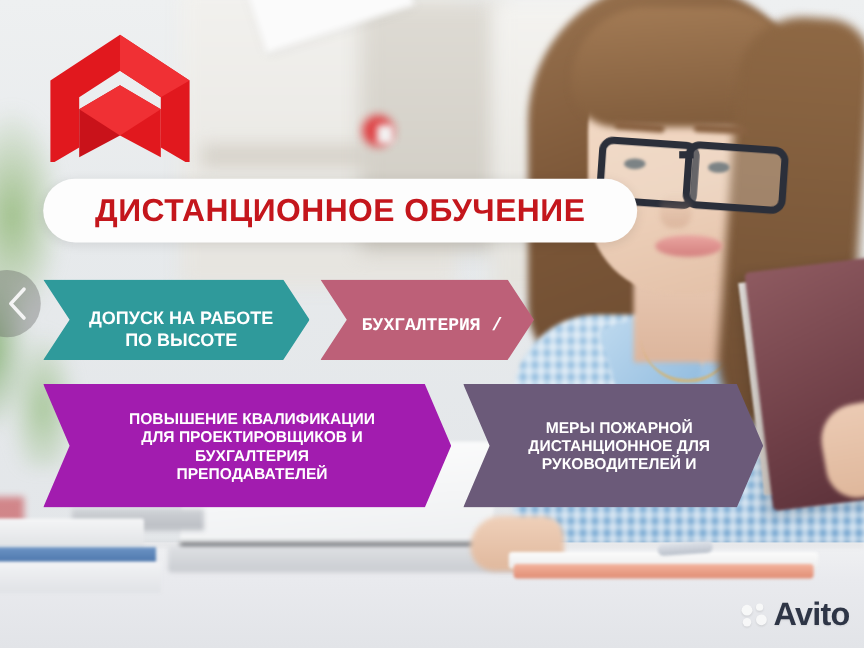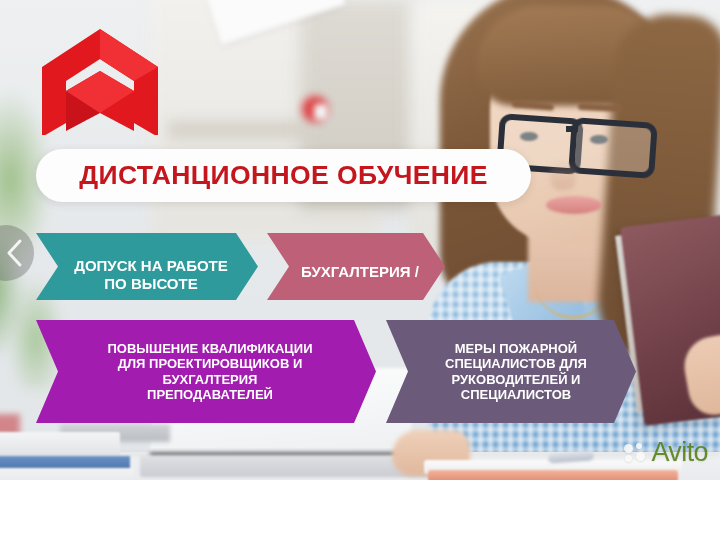--- a/index.html
+++ b/index.html
@@ -1,20 +1,20 @@
 <!DOCTYPE html>
 <html><head>
 <meta charset="utf-8">
 <style>
   html,body{margin:0;padding:0;background:#fff;}
   body{font-family:"Liberation Sans","DejaVu Sans",sans-serif;}
 
   .stage{
     position:relative;
-    width:720px;height:480px;
+    width:720px;height:540px;
     overflow:hidden;
     background:#e9ecef;
   }
 
   
   .photo{position:absolute;inset:0;overflow:hidden;}
 
   
   .bg-wall{
     position:absolute;left:0;top:0;width:720px;height:470px;
@@ -179,21 +179,21 @@
     text-align:center;color:#ffffff;font-weight:bold;
     box-sizing:border-box;
     line-height:1.16;
   }
   
   .banner.chev{
     clip-path:polygon(0 0, calc(100% - 22px) 0, 100% 50%, calc(100% - 22px) 100%, 0 100%, 22px 50%);
   }
 
   .b1{width:222px;background:#2f9a9b;font-size:15px;padding:16px 26px 0 34px;}
-  .b2{width:178px;background:#bd6078;font-size:15px;padding:11px 24px 0 32px;margin-left:9px;}
+  .b2{width:178px;background:#bd6078;font-size:15px;padding:11px 24px 0 32px;margin-left:9px;font-family:Liberation Mono, monospace;}
   .b3{width:340px;background:#a21caf;font-size:13px;padding:0 26px 0 34px;}
   .b4{width:250px;background:#6b5a79;font-size:13px;padding:0 22px 0 32px;margin-left:10px;}
 
   .banner .line{display:block;}
 
   
   .nav-back{
     position:absolute;left:-22px;top:225px;width:56px;height:56px;
     border-radius:50%;background:rgba(90,90,90,.35);
     display:flex;align-items:center;justify-content:center;
@@ -206,21 +206,21 @@
     display:flex;align-items:center;gap:5px;opacity:.85;
   }
   .avito .dots{position:relative;width:22px;height:20px;}
   .avito .dots i{position:absolute;display:block;border-radius:50%;
     background:#fbfbfb;box-shadow:0 1px 2px rgba(0,0,0,.12);}
   .avito .dots i:nth-child(1){width:9px;height:9px;left:0;top:1px;}
   .avito .dots i:nth-child(2){width:6px;height:6px;left:12px;top:0px;}
   .avito .dots i:nth-child(3){width:7px;height:7px;left:1px;top:12px;}
   .avito .dots i:nth-child(4){width:9px;height:9px;left:12px;top:9px;}
   .avito .wordmark{
-    color:#4d7c0f;font-size:27px;font-weight:normal;letter-spacing:-.6px;
+    color:#0f172a;font-size:27px;font-weight:bold;letter-spacing:-.6px;
     text-shadow:0 1px 2px rgba(0,0,0,.10);line-height:1;
   }
 </style>
 </head>
 <body>
 
 <div class="stage">
 
   <div class="photo">
     <div class="bg-wall"></div>
@@ -306,23 +306,22 @@
       <span>
         <span class="line">ПОВЫШЕНИЕ КВАЛИФИКАЦИИ</span>
         <span class="line">ДЛЯ ПРОЕКТИРОВЩИКОВ И</span>
         <span class="line">БУХГАЛТЕРИЯ</span>
         <span class="line">ПРЕПОДАВАТЕЛЕЙ</span>
       </span>
     </div>
     <div class="banner chev b4">
       <span>
         <span class="line">МЕРЫ ПОЖАРНОЙ</span>
-        <span class="line">СПЕЦИАЛИСТОВ ДЛЯ</span>
+        <span class="line">ДИСТАНЦИОННОЕ ДЛЯ</span>
         <span class="line">РУКОВОДИТЕЛЕЙ И</span>
-        <span class="line">СПЕЦИАЛИСТОВ</span>
       </span>
     </div>
   </div>
 
   <div class="nav-back">
     <svg width="16" height="28" viewBox="0 0 16 28">
       <path d="M14 2 L3 14 L14 26" fill="none" stroke="#f4f4f4" stroke-width="3" stroke-linecap="round" stroke-linejoin="round"></path>
     </svg>
   </div>
 

